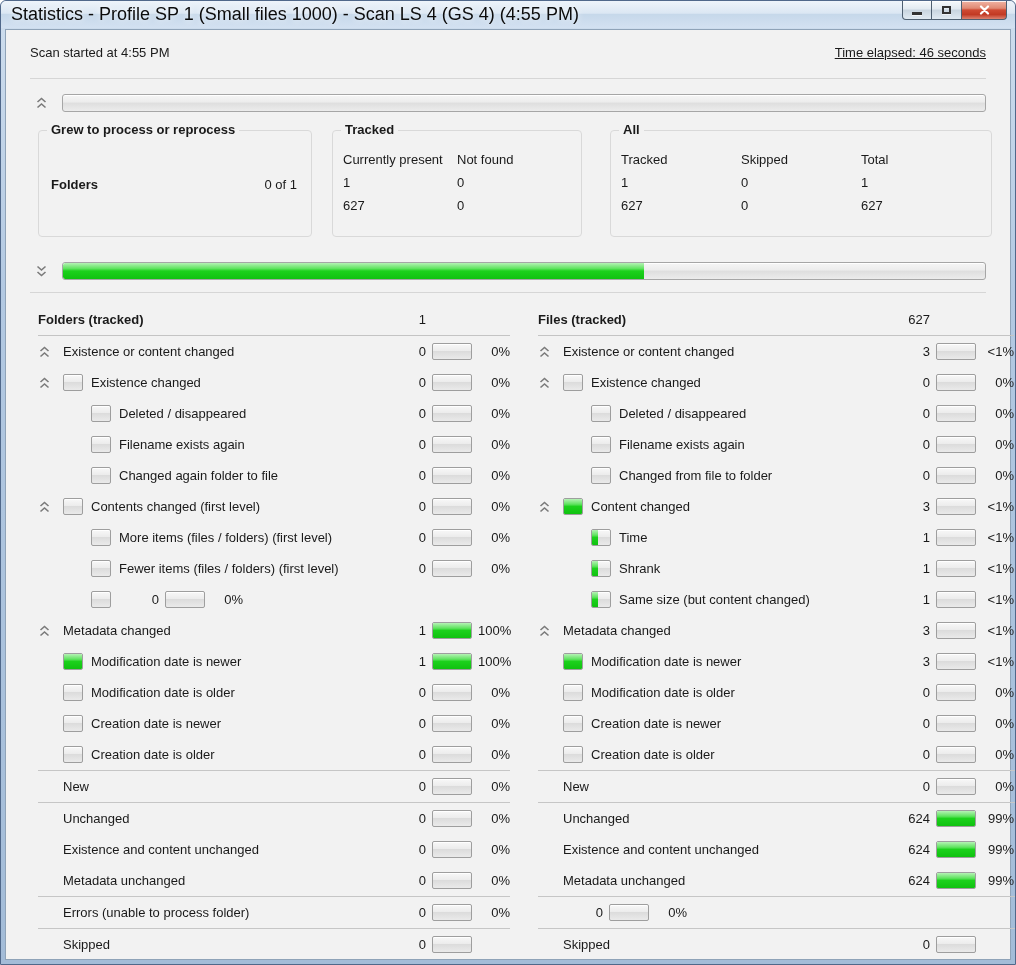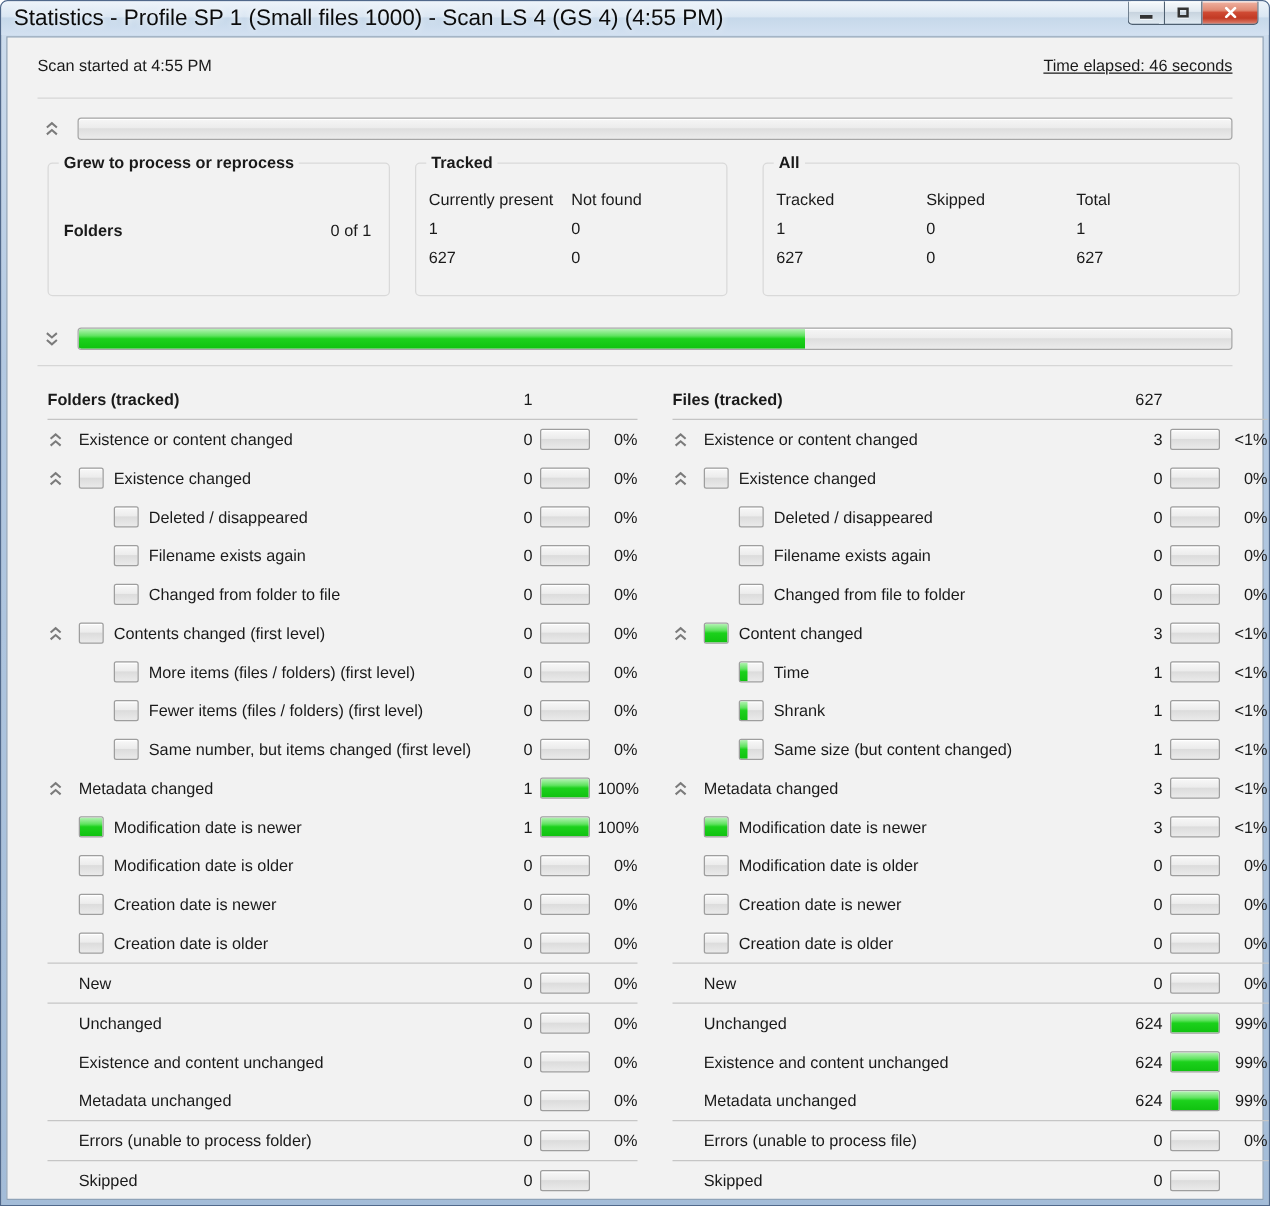--- a/index.html
+++ b/index.html
@@ -206,21 +206,21 @@
               <div class="mini-fill" style="width: 0%;"></div>
             </div>
             <div class="pct">0%</div>
           </div>
           <div class="srow">
             <div class="chev-slot"></div>
             <div class="ind"></div>
             <div class="mini icon">
               <div class="mini-fill" style="width: 0%;"></div>
             </div>
-            <div class="lbl">Changed from folder to file</div>
+            <div class="lbl">Changed again folder to file</div>
             <div class="val">0</div>
             <div class="mini vbar">
               <div class="mini-fill" style="width: 0%;"></div>
             </div>
             <div class="pct">0%</div>
           </div>
           <div class="srow">
             <div class="chev-slot">
               <svg width="11" height="12" viewBox="0 0 11 12">
                 <path d="M1.5 5 L5.5 1.5 L9.5 5" fill="none" stroke="#7b7b7b" stroke-width="1.6"></path>
@@ -262,21 +262,20 @@
               <div class="mini-fill" style="width: 0%;"></div>
             </div>
             <div class="pct">0%</div>
           </div>
           <div class="srow">
             <div class="chev-slot"></div>
             <div class="ind"></div>
             <div class="mini icon">
               <div class="mini-fill" style="width: 0%;"></div>
             </div>
-            <div class="lbl">Same number, but items changed (first level)</div>
             <div class="val">0</div>
             <div class="mini vbar">
               <div class="mini-fill" style="width: 0%;"></div>
             </div>
             <div class="pct">0%</div>
           </div>
           <div class="srow">
             <div class="chev-slot">
               <svg width="11" height="12" viewBox="0 0 11 12">
                 <path d="M1.5 5 L5.5 1.5 L9.5 5" fill="none" stroke="#7b7b7b" stroke-width="1.6"></path>
@@ -627,21 +626,20 @@
             <div class="lbl">Metadata unchanged</div>
             <div class="val">624</div>
             <div class="mini vbar">
               <div class="mini-fill" style="width: 99%;"></div>
             </div>
             <div class="pct">99%</div>
           </div>
           <div class="rdiv"></div>
           <div class="srow">
             <div class="chev-slot"></div>
-            <div class="lbl">Errors (unable to process file)</div>
             <div class="val">0</div>
             <div class="mini vbar">
               <div class="mini-fill" style="width: 0%;"></div>
             </div>
             <div class="pct">0%</div>
           </div>
           <div class="rdiv"></div>
           <div class="srow">
             <div class="chev-slot"></div>
             <div class="lbl">Skipped</div>

